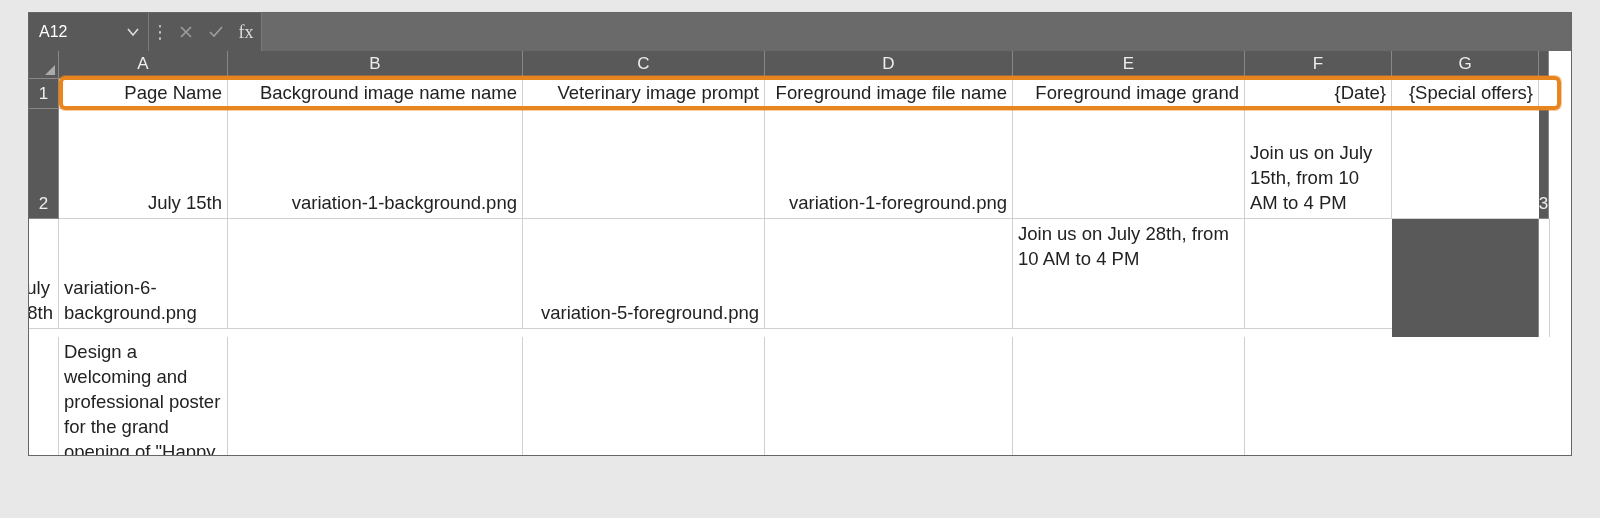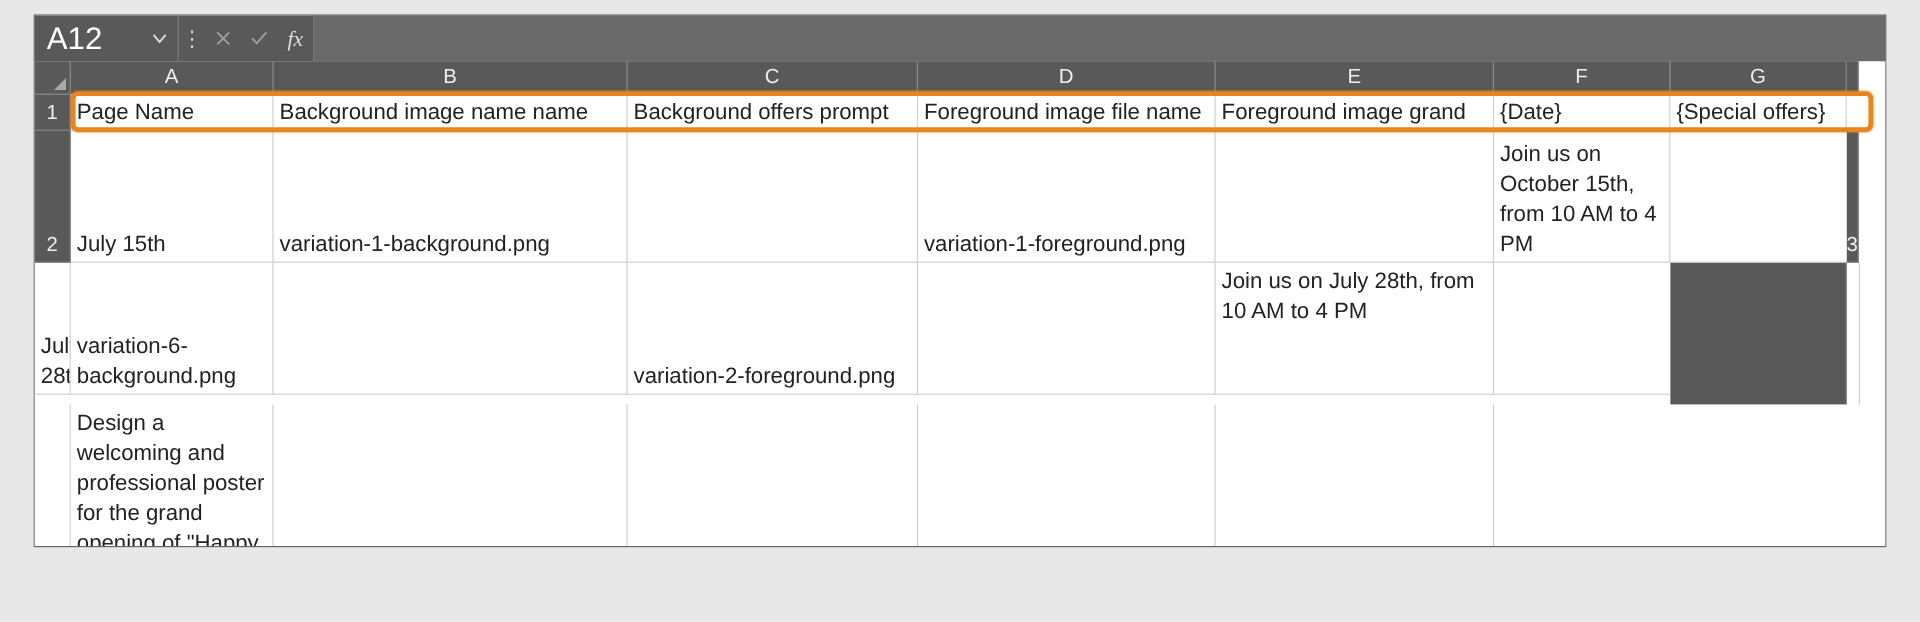--- a/index.html
+++ b/index.html
@@ -27,41 +27,41 @@
   }
   .namebox {
     width: 120px;
     height: 100%;
     border-right: 1px solid #7a7a7a;
     display: flex;
     align-items: center;
     justify-content: space-between;
     padding: 0 8px 0 10px;
     color: #fff;
-    font-size: 26px;
+    font-size: 16px;
   }
   .namebox svg { flex-shrink: 0; }
   .fsep {
     width: 22px;
     display: flex;
     align-items: center;
     justify-content: center;
     color: #ccc;
     font-size: 18px;
   }
   .fbtn {
     width: 30px;
     height: 100%;
     display: flex;
     align-items: center;
     justify-content: center;
     color: #9e9e9e;
   }
   .fbtn-active { color: #ddd; }
-  .fx { font-style: italic; font-family: "Times New Roman", serif; }
+  .fx { font-family: "Times New Roman", serif; }
   .finput {
     flex: 1;
     height: 100%;
     background: #6a6a6a;
     border-left: 1px solid #7a7a7a;
     padding: 0 8px;
     display: flex;
     align-items: center;
     color: #fff;
   }
@@ -111,20 +111,21 @@
     padding-bottom: 2px;
     font-size: 17px;
   }
   .cell {
     border-right: 1px solid #d0d0d0;
     border-bottom: 1px solid #d0d0d0;
     padding: 3px 5px 2px 5px;
     display: flex;
     align-items: flex-end;
     overflow: hidden;
+    justify-content: flex-end;
   }
   .cell.top { align-items: flex-start; }
   .highlight-box {
     position: absolute;
     border: 4px solid #e8851f;
     border-radius: 6px;
     pointer-events: none;
     box-shadow: 0 0 0 1px rgba(232,133,31,0.4);
   }
   .container { position: relative; }
@@ -190,21 +191,21 @@
     <div class="rowhdr row-h1" style="height:30px">
           <span>1</span>
         </div>
     <div class="cell row-h1" style="height:30px">
           <span>Page Name</span>
         </div>
     <div class="cell row-h1" style="height:30px">
           <span>Background image name name</span>
         </div>
     <div class="cell row-h1" style="height:30px">
-          <span>Background offers prompt</span>
+          <span>Veterinary image prompt</span>
         </div>
     <div class="cell row-h1" style="height:30px">
           <span>Foreground image file name</span>
         </div>
     <div class="cell row-h1" style="height:30px">
           <span>Foreground image grand</span>
         </div>
     <div class="cell row-h1" style="height:30px">
           <span>{Date}</span>
         </div>
@@ -225,38 +226,38 @@
     <div class="cell" style="height:110px">
           <span></span>
         </div>
     <div class="cell" style="height:110px">
           <span>variation-1-foreground.png</span>
         </div>
     <div class="cell" style="height:110px">
           <span></span>
         </div>
     <div class="cell" style="height:110px">
-          <span>Join us on October 15th, from 10 AM to 4 PM</span>
+          <span>Join us on July 15th, from 10 AM to 4 PM</span>
         </div>
     <div class="cell" style="height:110px;border-right:none"></div>
 
     <div class="rowhdr" style="height:110px">
           <span>3</span>
         </div>
     <div class="cell" style="height:110px">
           <span>July 28th</span>
         </div>
     <div class="cell" style="height:110px">
           <span>variation-6-background.png</span>
         </div>
     <div class="cell" style="height:110px">
           <span></span>
         </div>
     <div class="cell" style="height:110px">
-          <span>variation-2-foreground.png</span>
+          <span>variation-5-foreground.png</span>
         </div>
     <div class="cell" style="height:110px">
           <span></span>
         </div>
     <div class="cell top" style="height:110px">
           <span>Join us on July 28th, from 10 AM to 4 PM</span>
         </div>
     <div class="cell" style="height:110px;border-right:none"></div>
 
     <div class="rowhdr" style="height:118px;border-bottom:none"></div>

